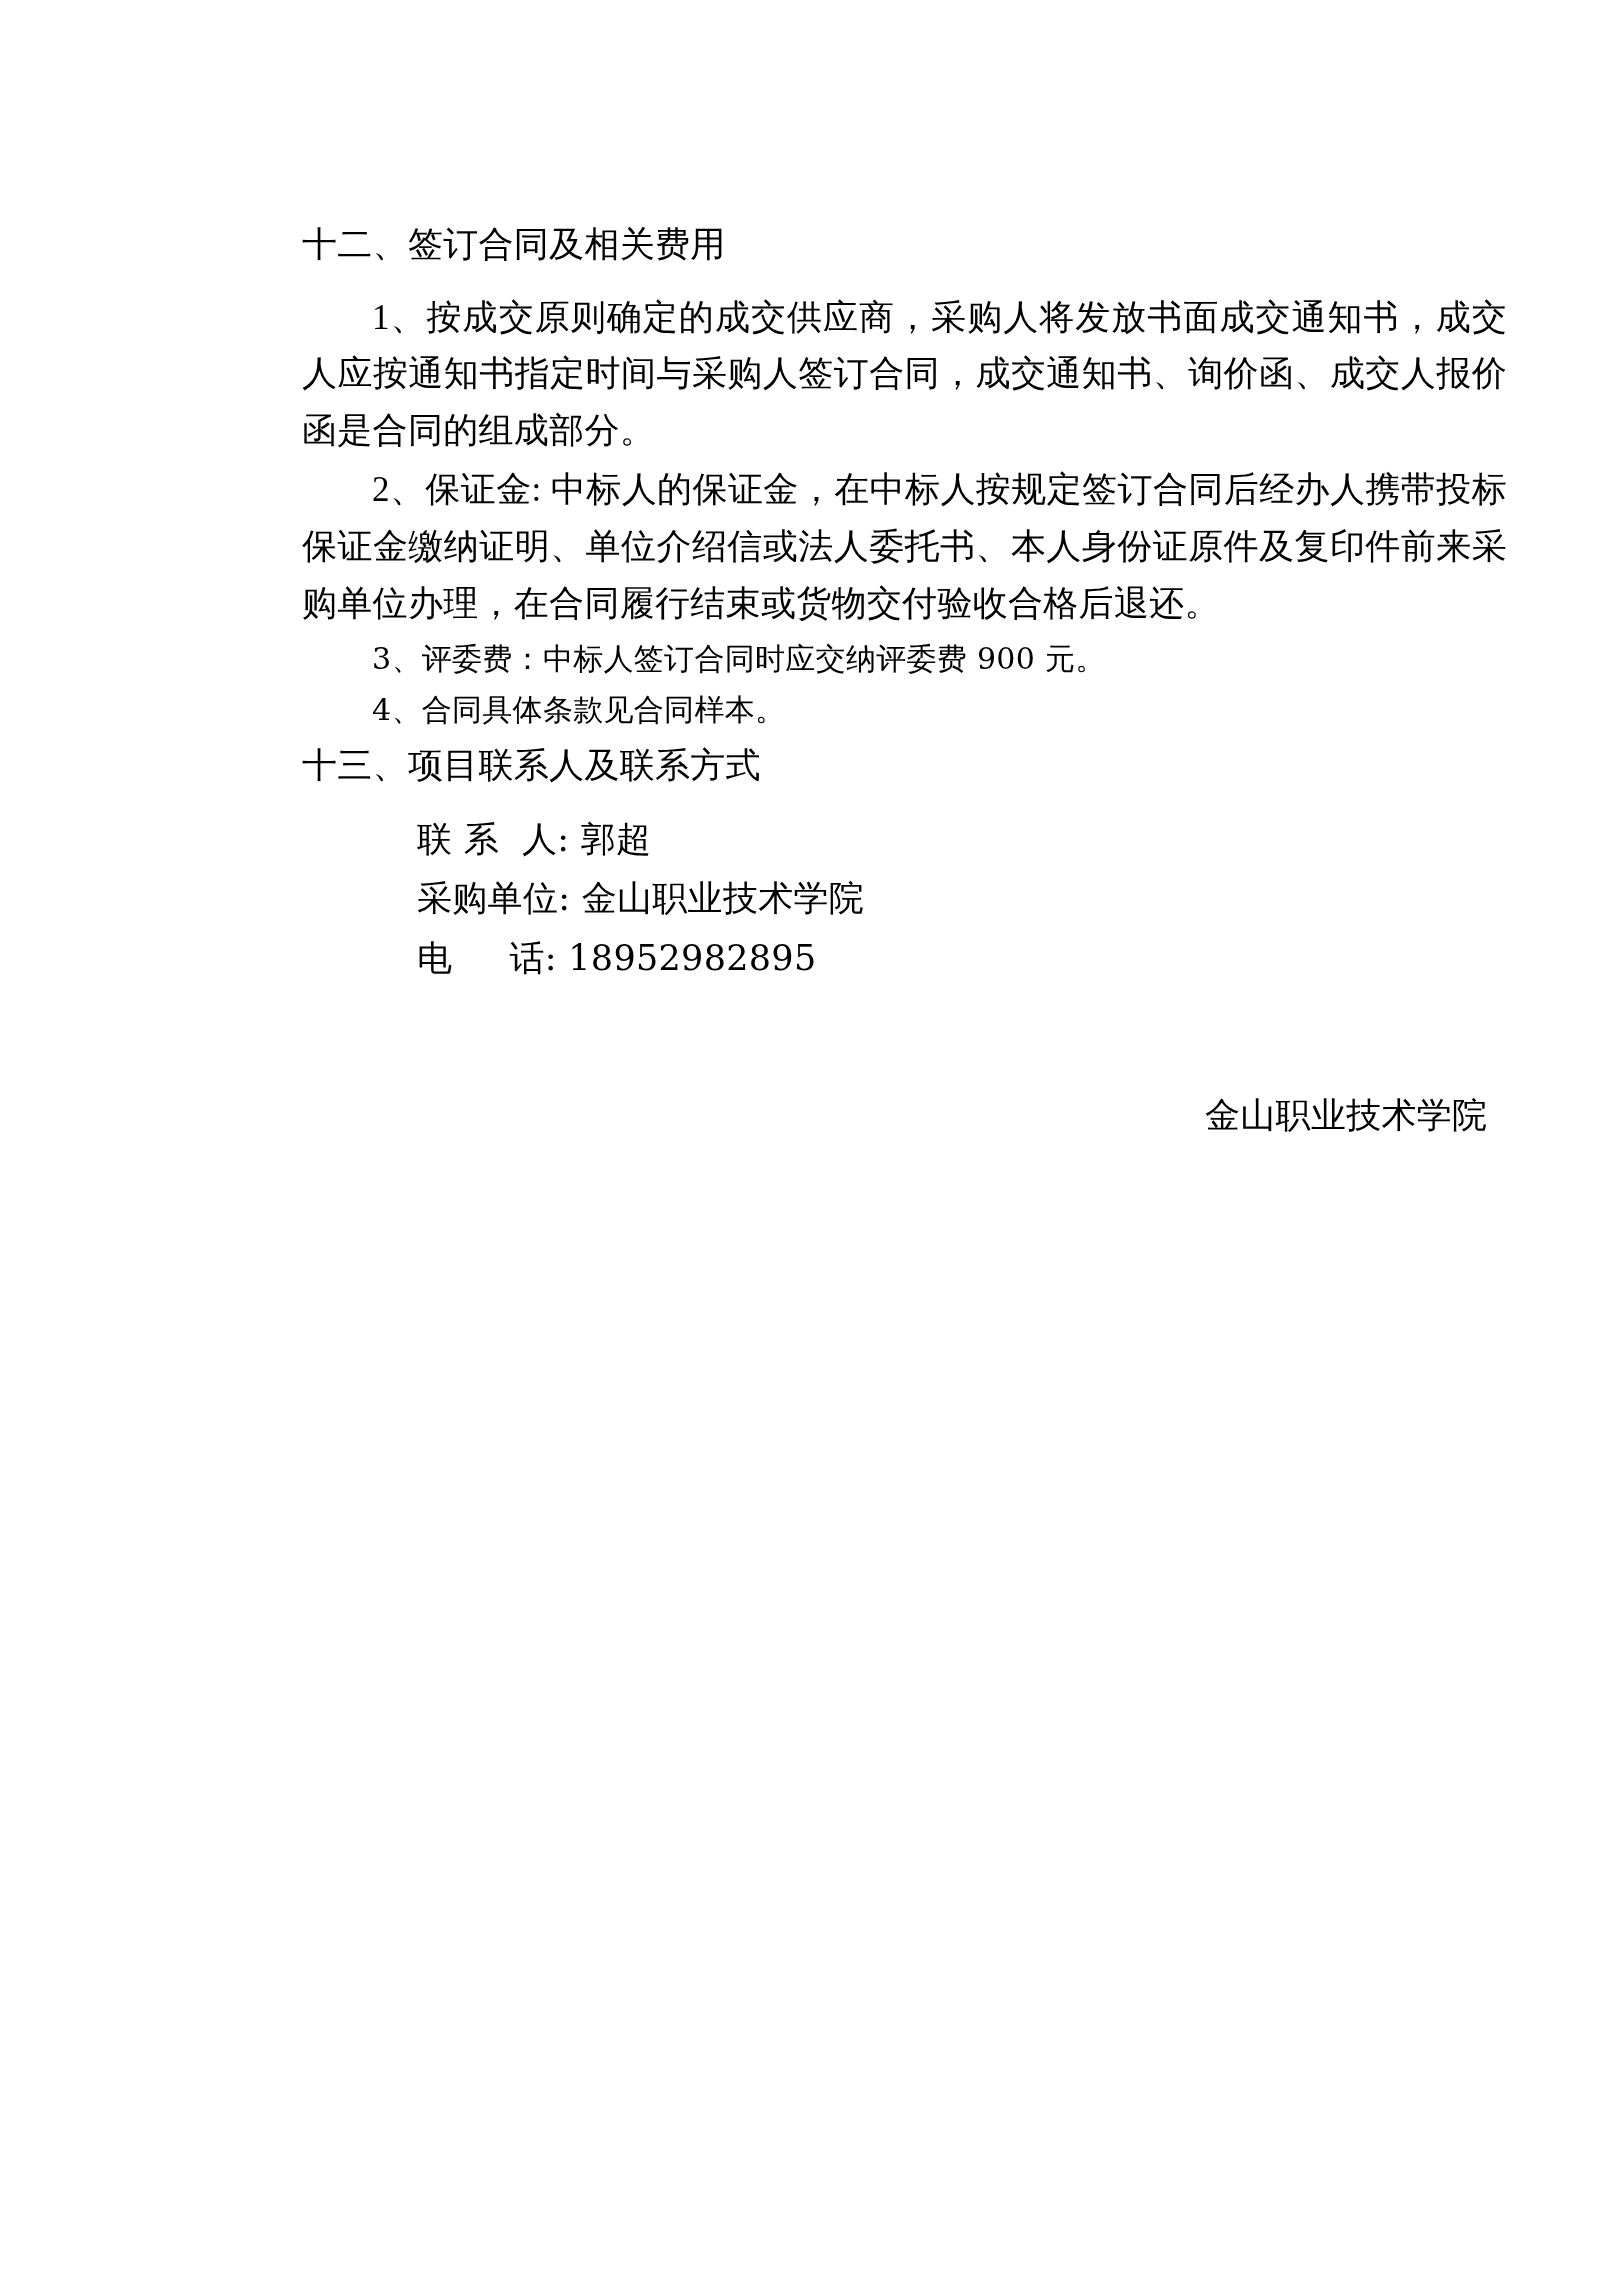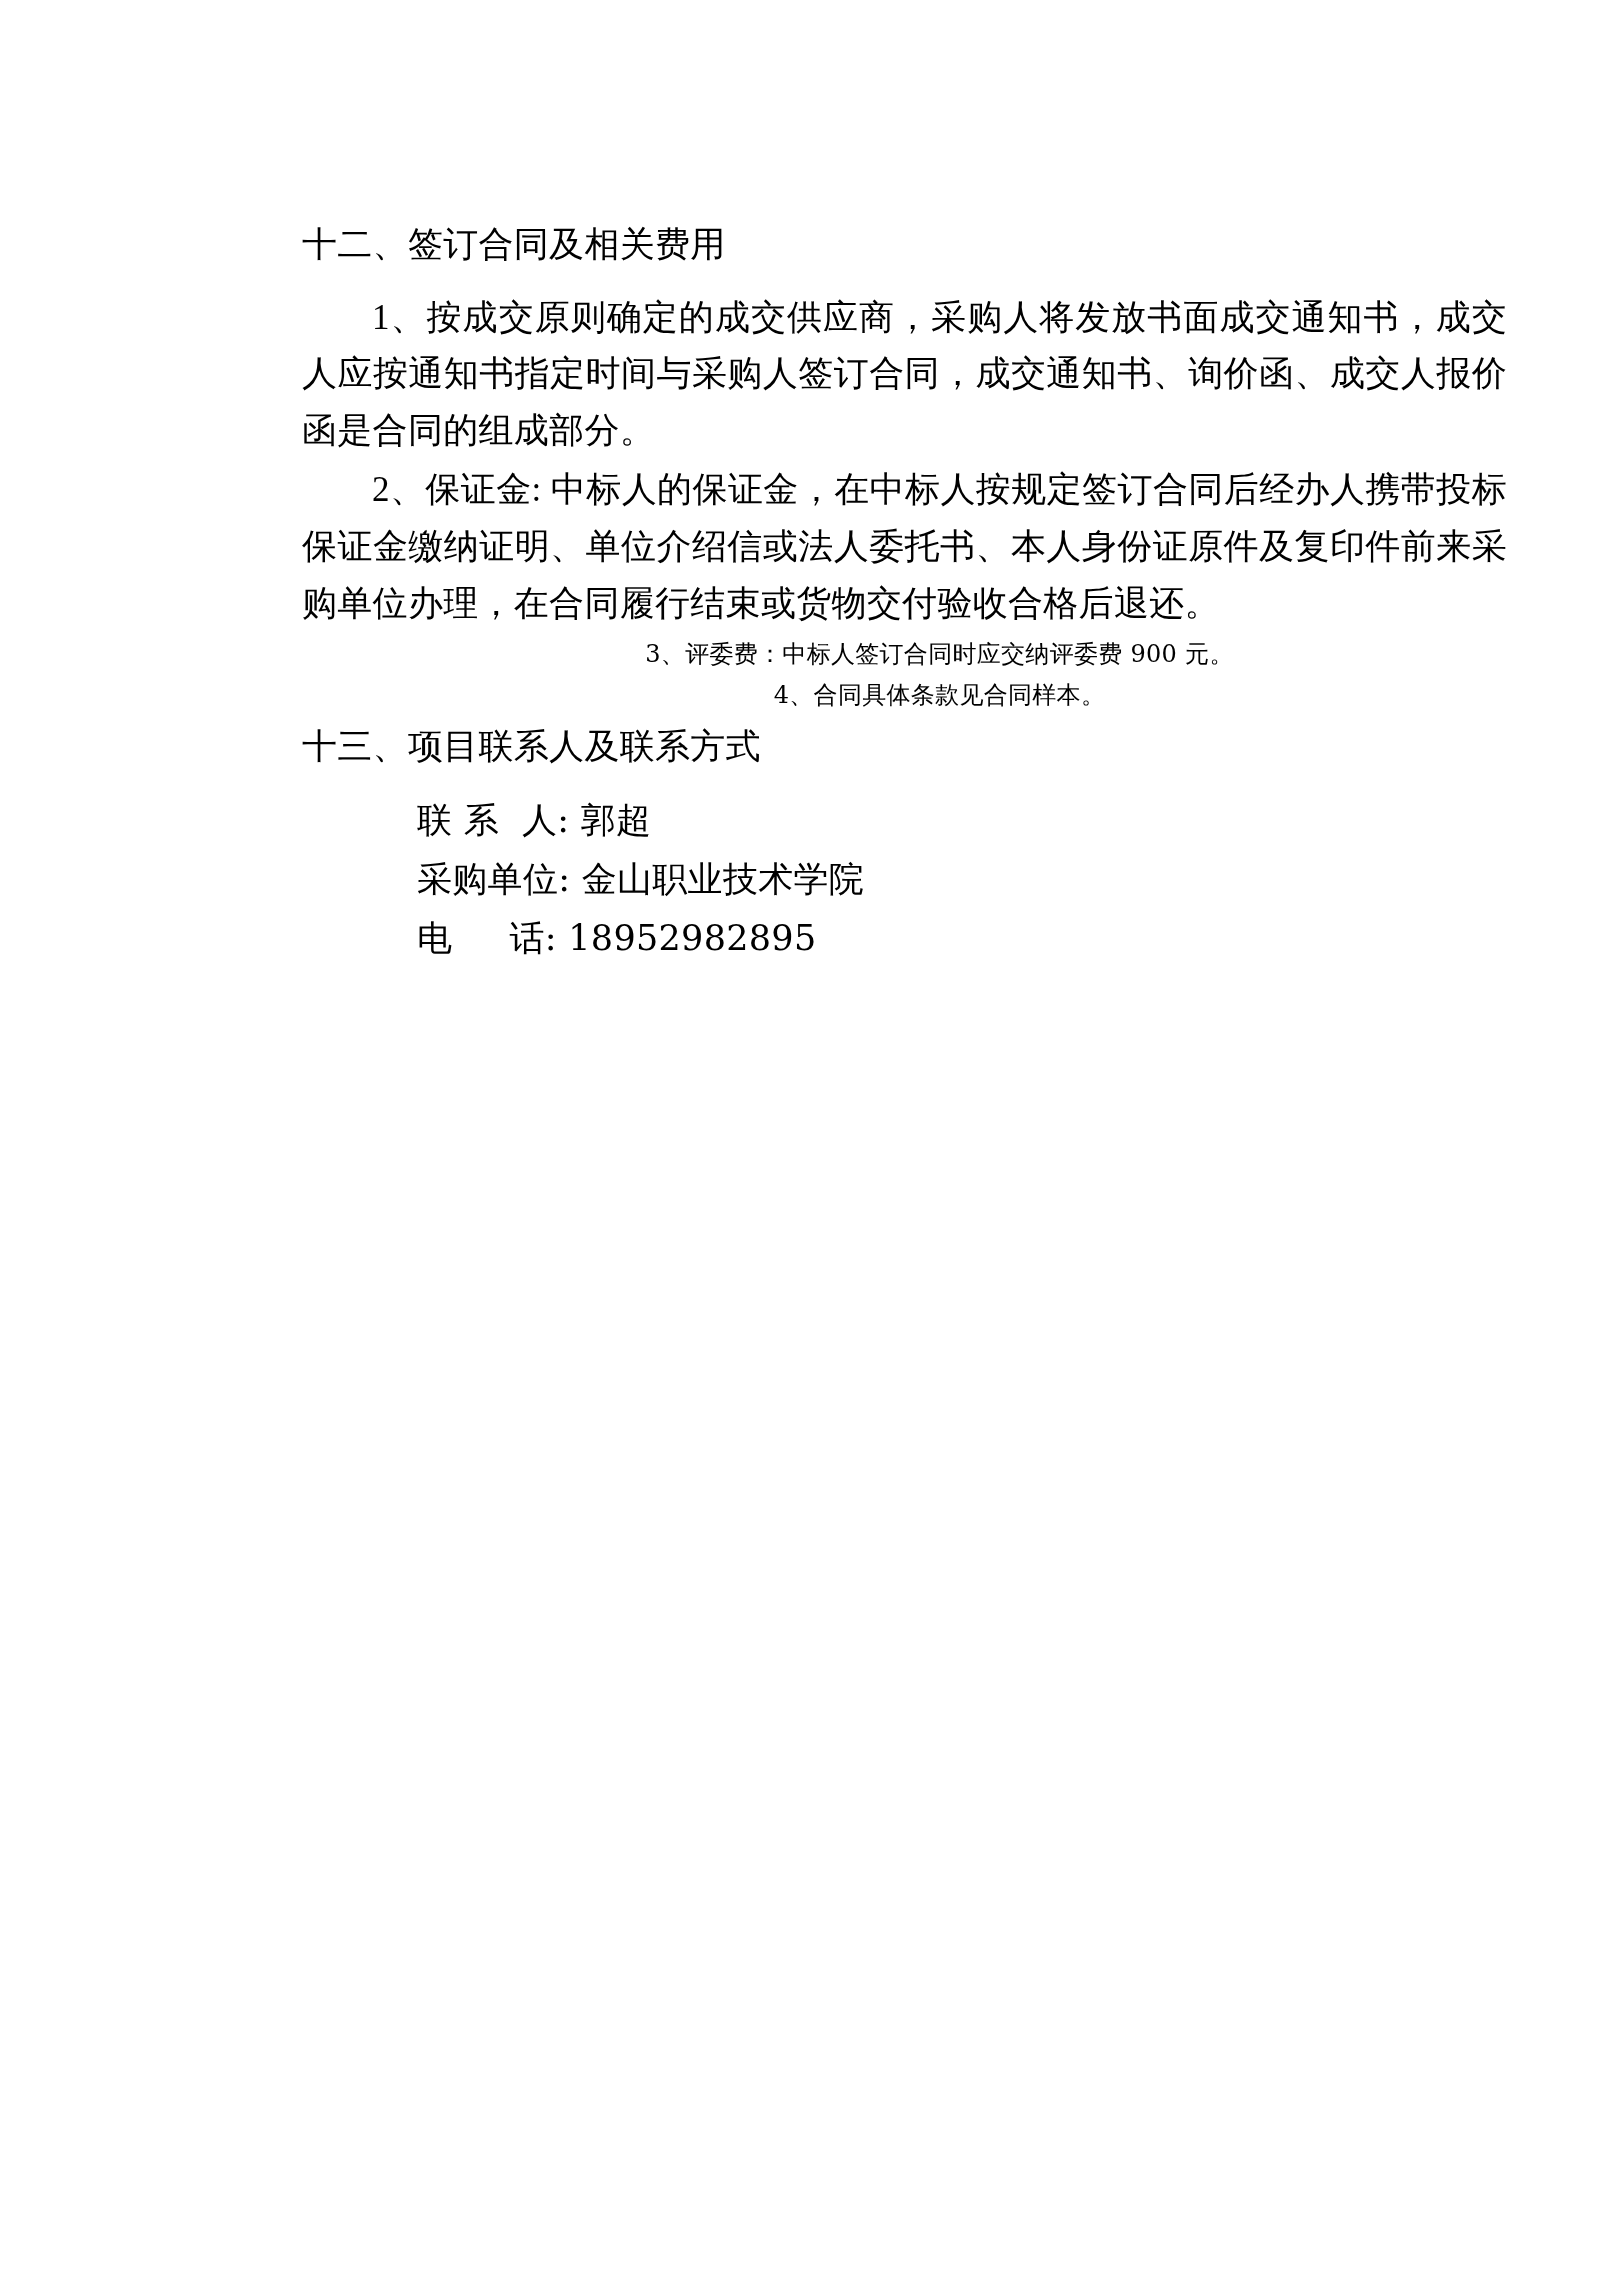--- a/index.html
+++ b/index.html
@@ -38,23 +38,22 @@
     text-indent: 70px;
     font-size: 35px;
     line-height: 1.62;
     text-align: justify;
     text-justify: inter-ideograph;
     font-family: Liberation Serif, serif;
   }
   .para-short {
     margin: 0 0 2.6px 0;
     text-indent: 70px;
-    font-size: 24px;
+    font-size: 30px;
     line-height: 1.62;
-    text-align: center;
   }
   .contact-line {
     margin: 0 0 2.6px 0;
     text-indent: 115px;
     font-size: 35px;
     line-height: 1.62;
     white-space: pre;
   }
   .spacer-block {
     height: 98px;
@@ -94,17 +93,18 @@
     <p class="section-heading">十三、项目联系人及联系方式</p>
 
     <p class="contact-line">联 系  人: 郭超</p>
 
     <p class="contact-line">采购单位: 金山职业技术学院</p>
 
     <p class="contact-line">电     话: 18952982895</p>
 
     <div class="spacer-block"></div>
 
+    <p class="signature">金山职业技术学院</p>
 
 
   </div>
 </div>
 
 
 </body></html>

